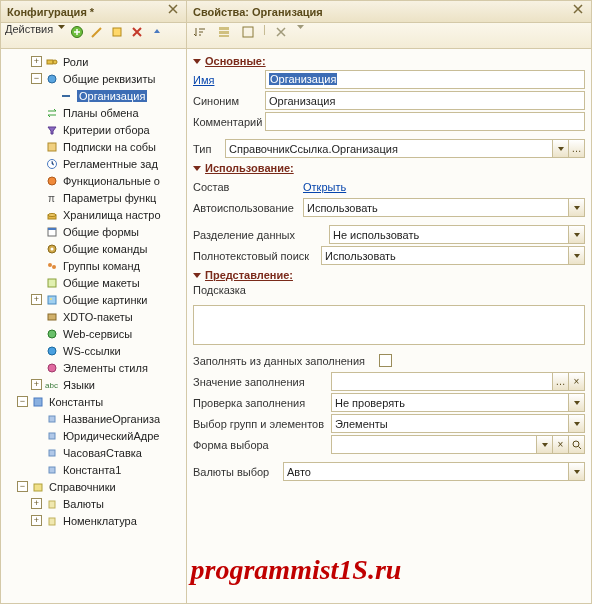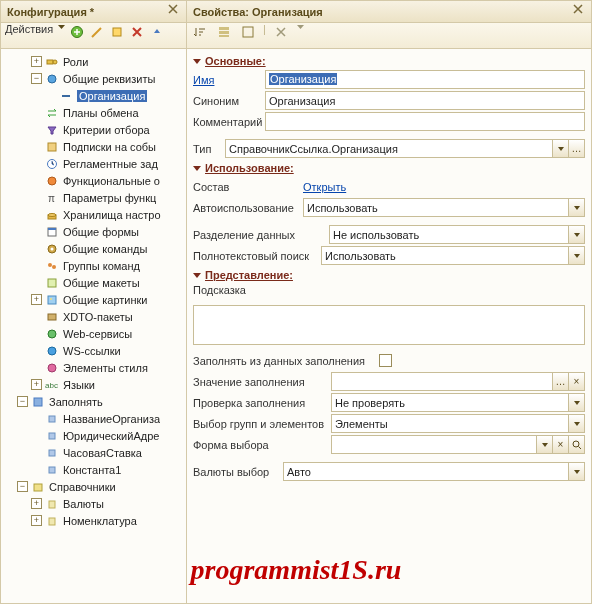--- a/index.html
+++ b/index.html
@@ -443,21 +443,21 @@
           </span>
           <span class="txt">Языки</span>
         </div>
       <div class="node i1">
           <span class="exp">−</span>
           <span class="ico">
             <svg width="12" height="12">
               <rect x="2" y="2" width="8" height="8" fill="#8ab0e0" stroke="#4a7ac0"></rect>
             </svg>
           </span>
-          <span class="txt">Заполнять</span>
+          <span class="txt">Константы</span>
         </div>
       <div class="node i2">
           <span class="spacer-exp"></span>
           <span class="ico">
             <svg width="12" height="12">
               <rect x="3" y="3" width="6" height="6" fill="#b0c8e8" stroke="#6a90c0"></rect>
             </svg>
           </span>
           <span class="txt">НазваниеОрганиза</span>
         </div>

